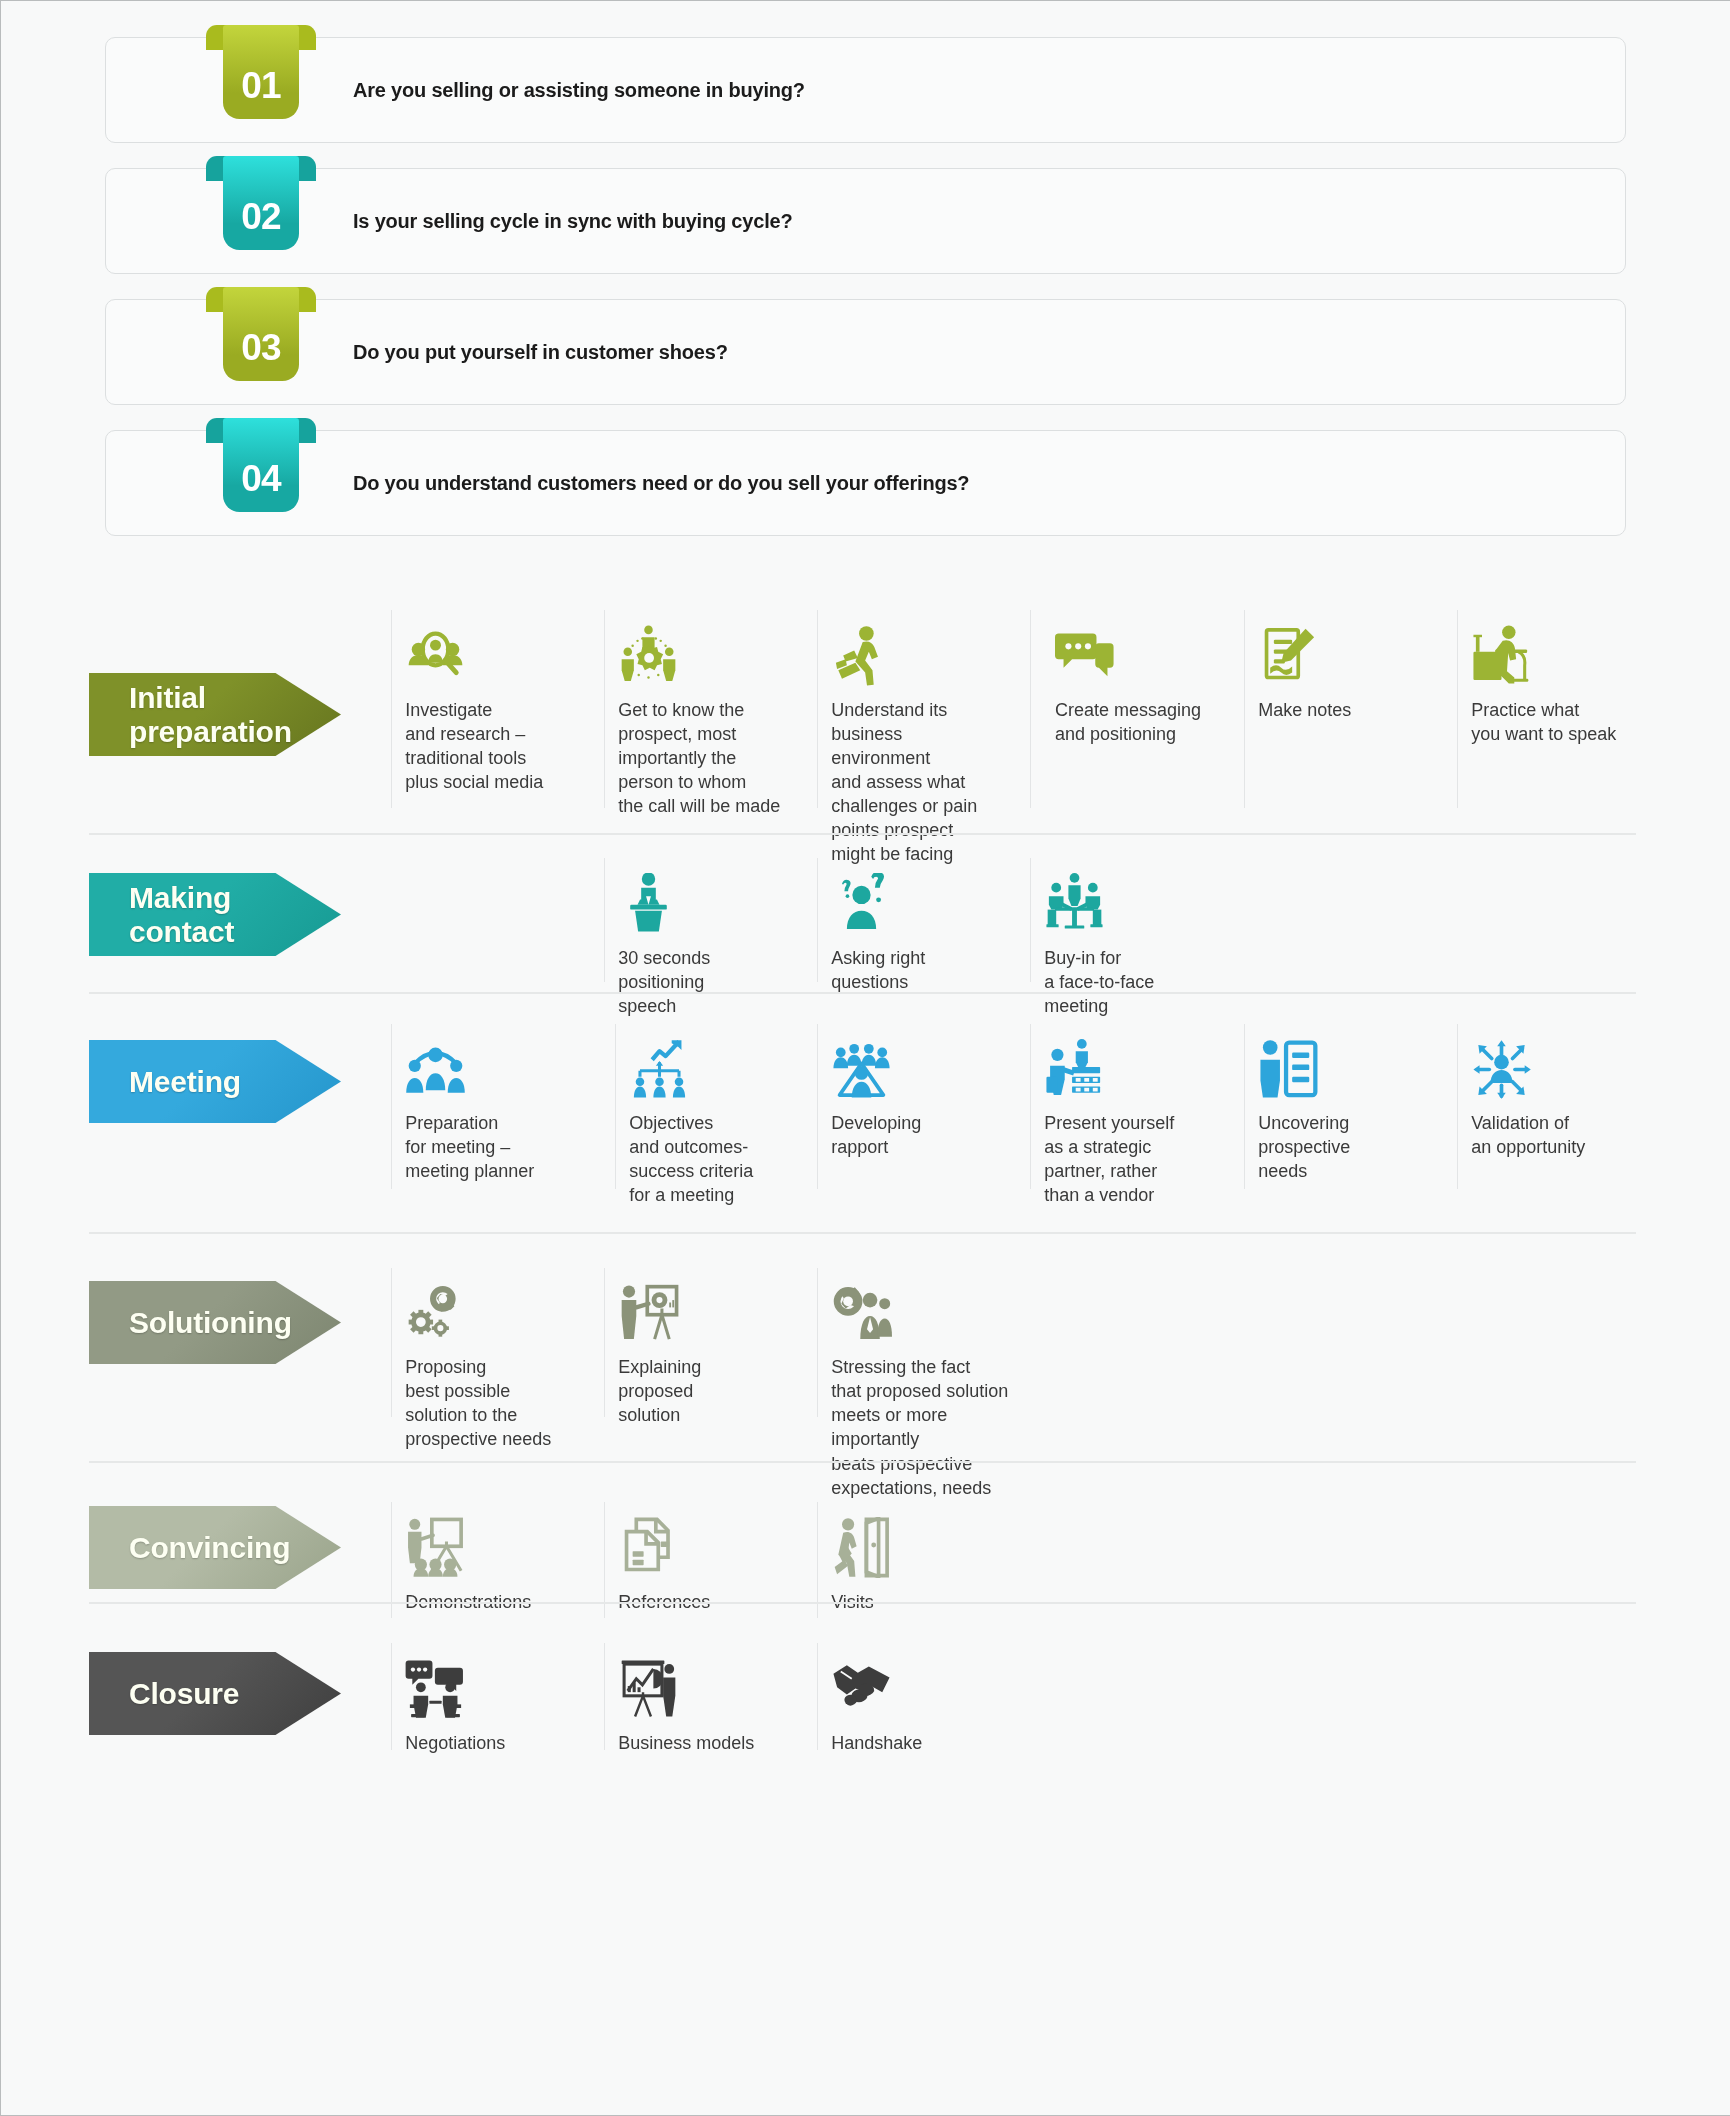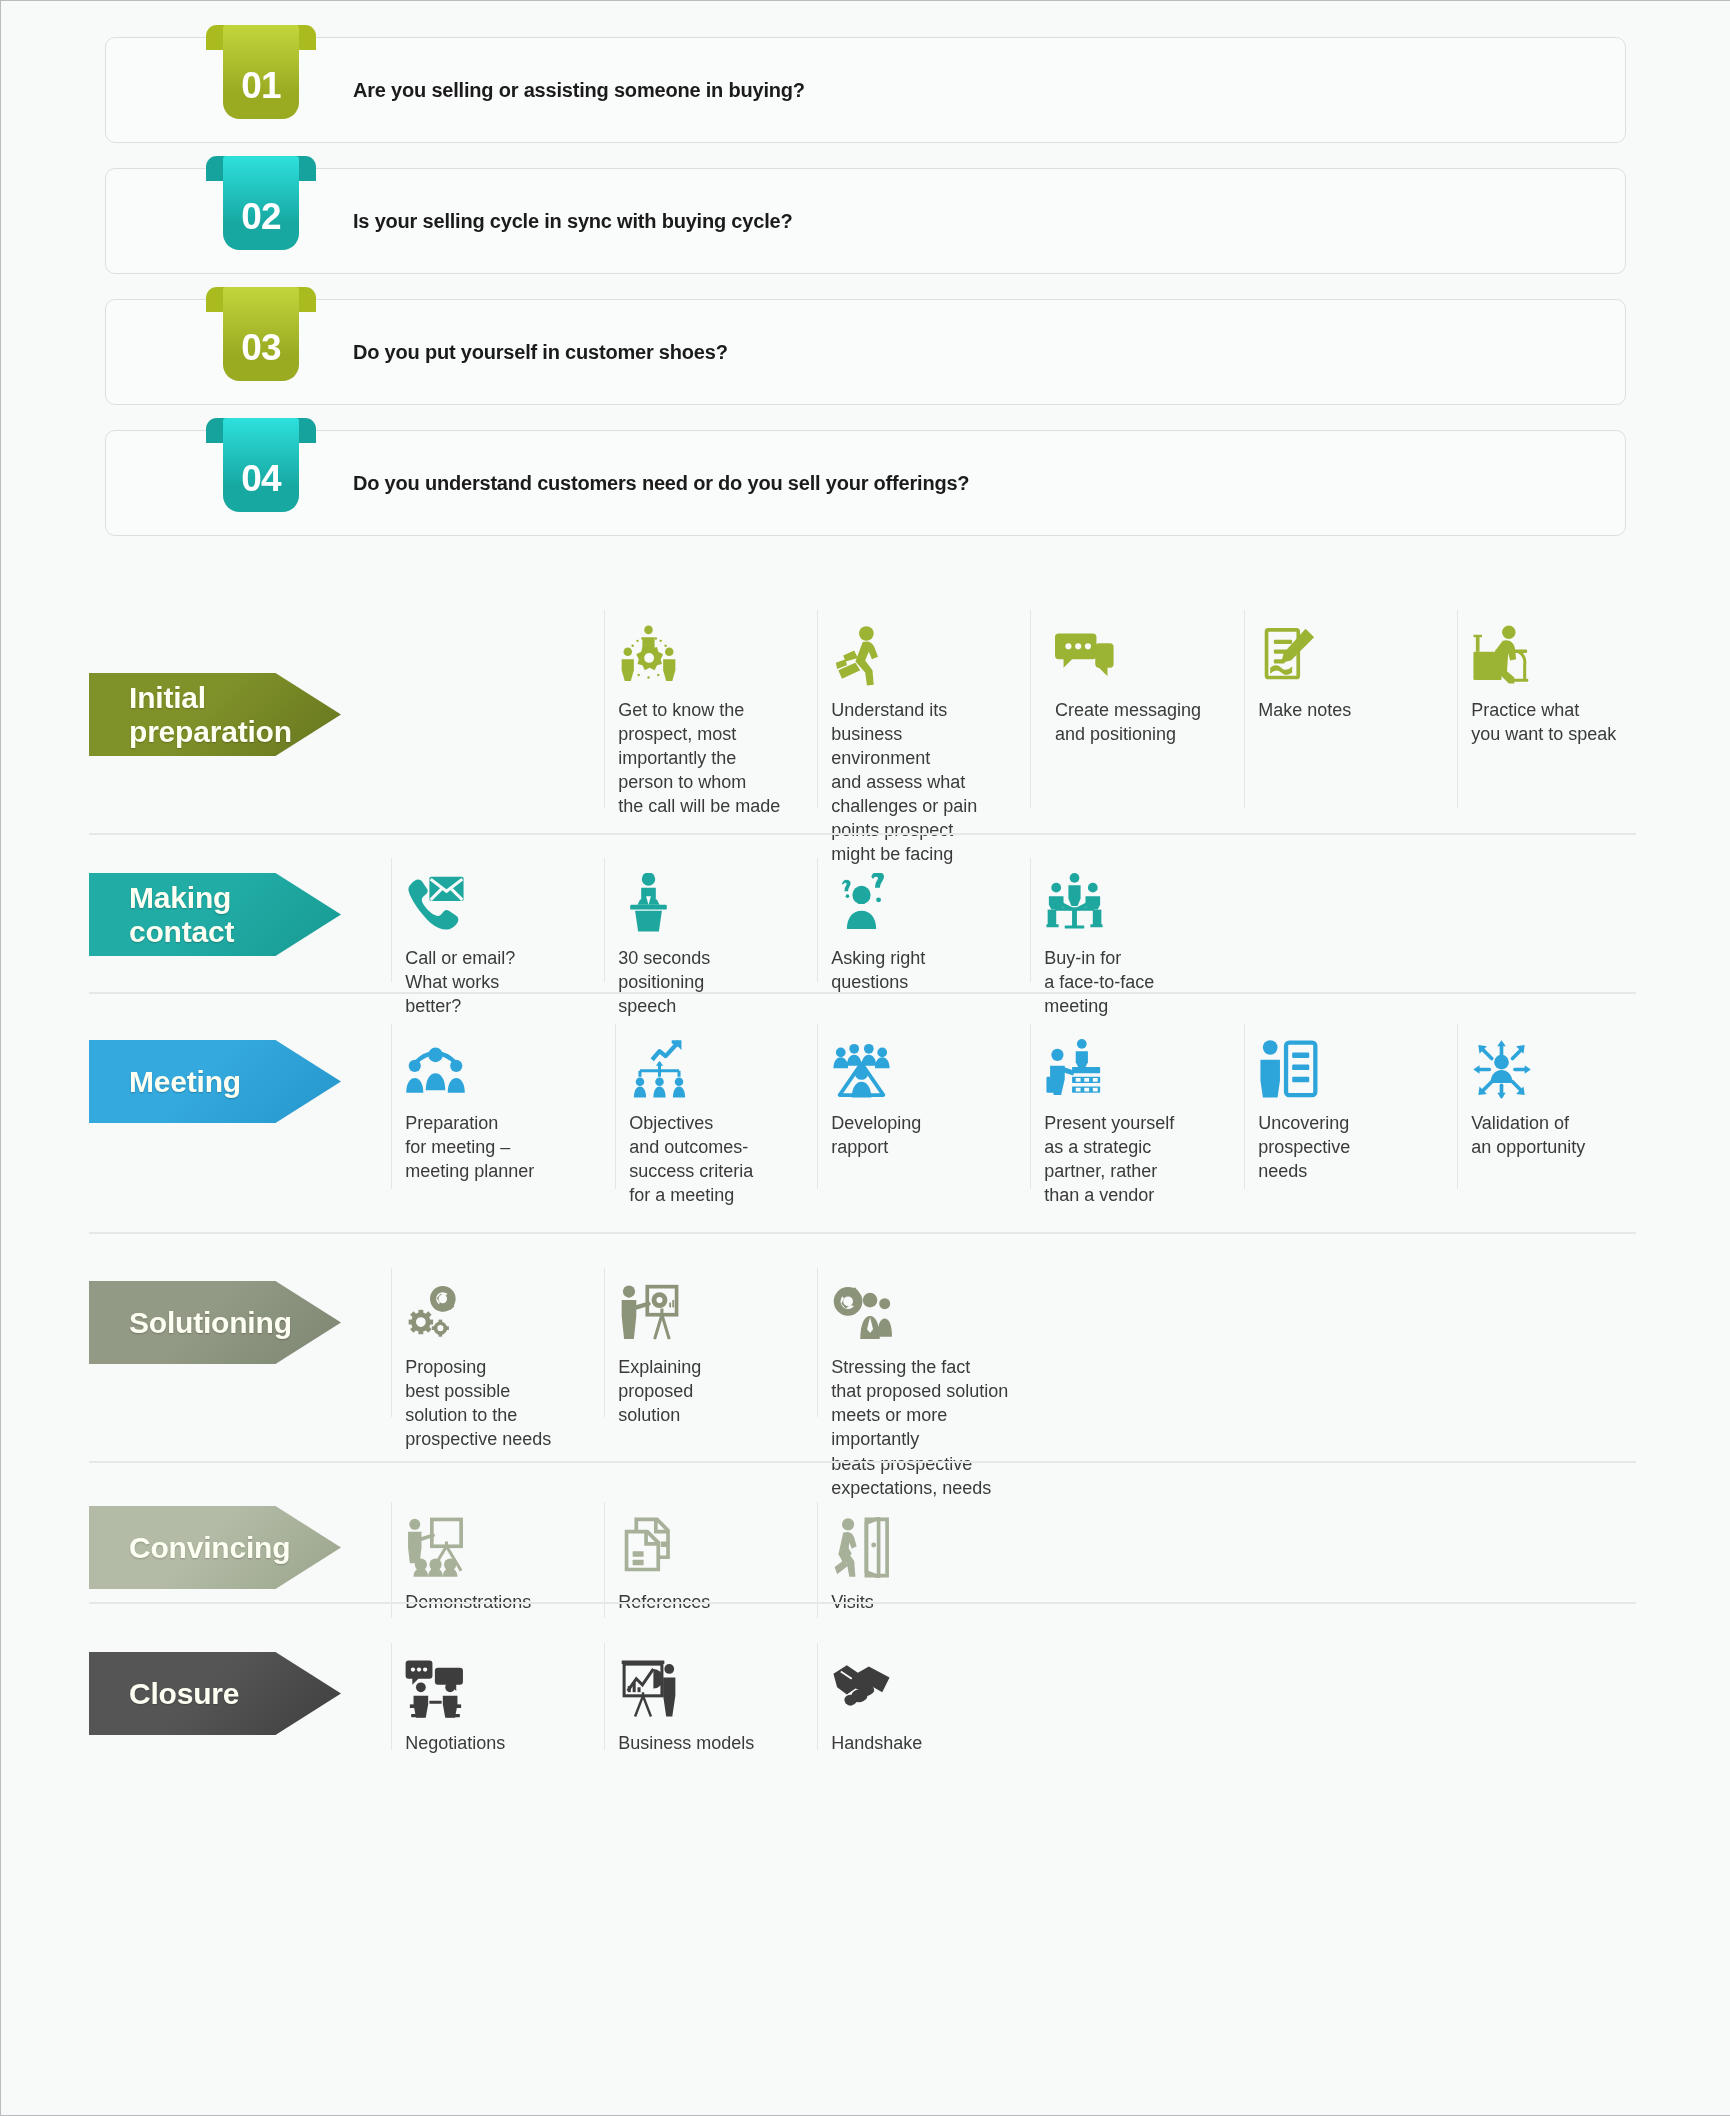--- a/index.html
+++ b/index.html
@@ -206,20 +206,38 @@
      </div>
      <div class="q-text">Do you understand customers need or do you sell your offerings?</div>
       </div>
     </div>
   <div class="sections" id="sections">
       <div class="section" style="height: 263px; top: 0px; position: absolute;">
         <div class="arrow" style="top:93px;background:linear-gradient(135deg, #7f9129 0%, #7f9129 45%, #66751f 100%)">
              <span class="arrow-label">Initial
 preparation</span>
            </div>
+        <div class="col" style="left:302px; top:30px; width:200px; height:198px;">
+               <div class="col-icon">
+            <svg width="61" height="61" viewBox="0 0 100 100" aria-hidden="true">
+              <circle cx="22" cy="40" r="11" fill="#9cb434"></circle>
+              <path d="M6 66c0-11 7-17 16-17s16 6 16 17z" fill="#9cb434"></path>
+              <circle cx="78" cy="40" r="11" fill="#9cb434"></circle>
+              <path d="M62 66c0-11 7-17 16-17s16 6 16 17z" fill="#9cb434"></path>
+              <ellipse cx="50" cy="40" rx="21" ry="26" fill="none" stroke="#9cb434" stroke-width="7"></ellipse>
+              <circle cx="50" cy="33" r="9" fill="#9cb434"></circle>
+              <path d="M38 62c0-9 5-14 12-14s12 5 12 14z" fill="#9cb434"></path>
+              <line x1="66" y1="58" x2="84" y2="78" stroke="#9cb434" stroke-width="8" stroke-linecap="round"></line>
+            </svg>
+          </div>
+               <div class="col-text">Investigate
+and research –
+traditional tools
+plus social media</div>
+             </div>
         <div class="col" style="left:515px; top:30px; width:200px; height:198px;">
                <div class="col-icon">
             <svg width="61" height="61" viewBox="0 0 100 100" aria-hidden="true">
               <circle cx="50" cy="8" r="7" fill="#9cb434"></circle>
               <path d="M40 20h20v20l-6 22h-8l-6-22z" fill="#9cb434"></path>
               <circle cx="16" cy="44" r="7" fill="#9cb434"></circle>
               <path d="M6 56h20v18l-5 18h-10l-5-18z" fill="#9cb434"></path>
               <circle cx="84" cy="44" r="7" fill="#9cb434"></circle>
               <path d="M74 56h20v18l-5 18h-10l-5-18z" fill="#9cb434"></path>
               <path d="M50 34 L56 38 L64 36 L66 44 L74 48 L70 56 L72 64 L64 66 L60 74 L52 70 L44 74 L40 66 L32 64 L34 56 L30 48 L38 44 L40 36 L48 38 Z" fill="#9cb434"></path>
@@ -307,33 +325,20 @@
                <div class="col-text">Practice what
 you want to speak</div>
              </div>
         <div class="hdivider" style="top:253px"></div>
       </div>
       <div class="section" style="height: 159px; top: 263px; position: absolute;">
         <div class="arrow" style="top:30px;background:linear-gradient(135deg, #21ada6 0%, #21ada6 45%, #179a93 100%)">
              <span class="arrow-label">Making
 contact</span>
            </div>
-        <div class="col" style="left:302px; top:15px; width:200px; height:124px;">
-               <div class="col-icon">
-            <svg width="61" height="61" viewBox="0 0 100 100" aria-hidden="true">
-              <path d="M10 18c6-8 14-10 18-4l8 12c3 5 0 8-4 11-4 3-6 6-3 12 4 8 12 16 20 20 6 3 9 1 12-3 3-4 6-7 11-4l12 8c6 4 4 12-4 18-10 8-22 6-38-6C25 66 10 44 6 30c-1-5 0-9 4-12z" fill="#1da79f"></path>
-              <rect x="40" y="6" width="56" height="40" rx="3" fill="#1da79f"></rect>
-              <path d="M42 10 L68 30 L94 10" fill="none" stroke="#f9fafa" stroke-width="5"></path>
-              <path d="M42 44 L60 26 M94 44 L76 26" stroke="#f9fafa" stroke-width="5"></path>
-            </svg>
-          </div>
-               <div class="col-text">Call or email?
-What works
-better?</div>
-             </div>
         <div class="col" style="left:515px; top:15px; width:200px; height:124px;">
                <div class="col-icon">
             <svg width="61" height="61" viewBox="0 0 100 100" aria-hidden="true">
               <circle cx="50" cy="10" r="11" fill="#1da79f"></circle>
               <path d="M38 24h24v18l-4 6H42l-4-6z" fill="#1da79f"></path>
               <path d="M36 44 q14 -8 28 0 l4 8 H32z" fill="#1da79f"></path>
               <rect x="20" y="52" width="60" height="8" rx="2" fill="#1da79f"></rect>
               <path d="M28 62h44l-5 34H33z" fill="#1da79f"></path>
               <path d="M46 38 l4 14 l4 -14" fill="#f9fafa"></path>
             </svg>

